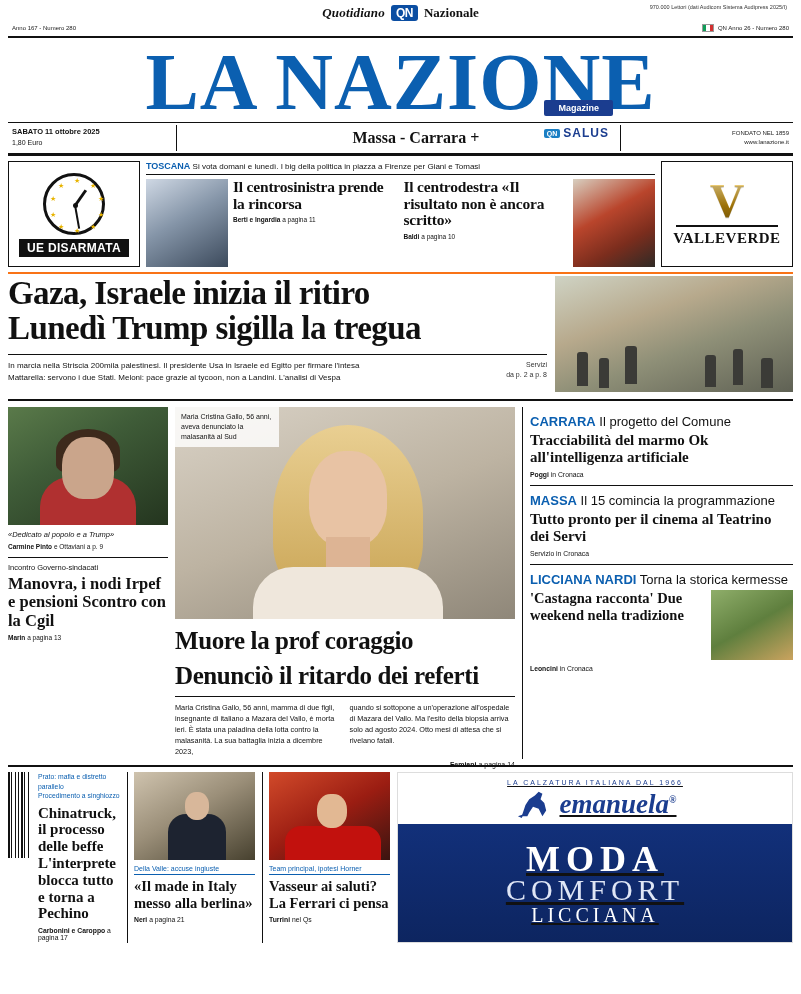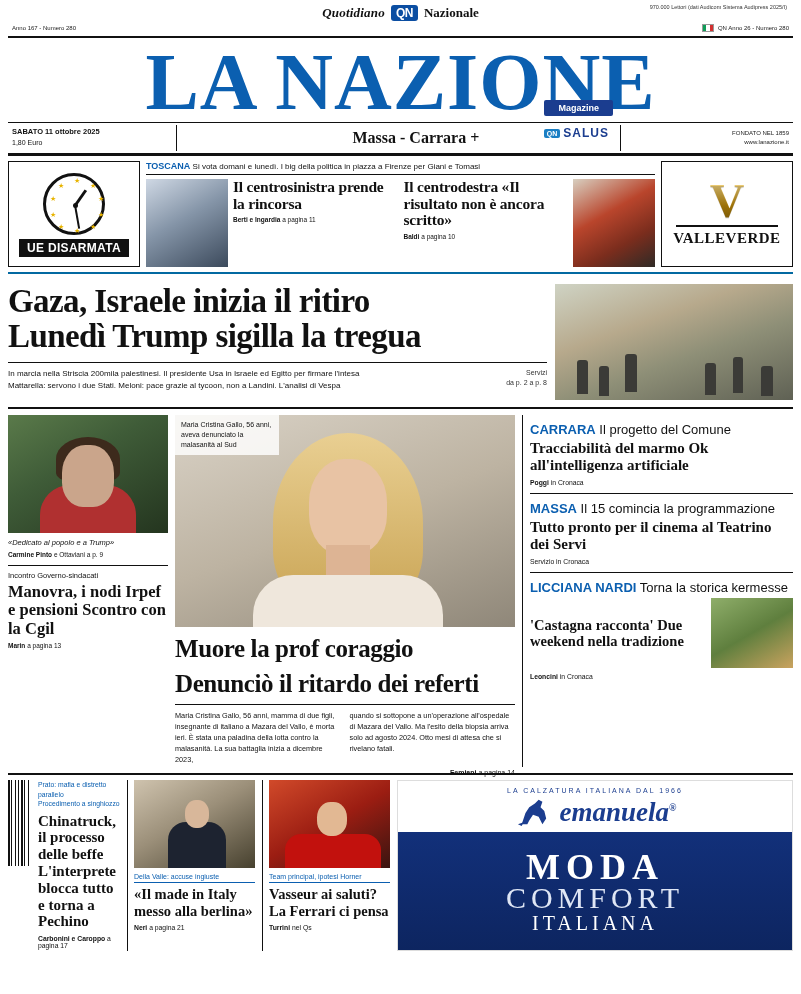--- a/index.html
+++ b/index.html
@@ -127,21 +127,21 @@
   .vv-v {
     font-family: "Liberation Serif", serif; font-size: 48px; font-weight: bold; line-height: .85;
     background: linear-gradient(180deg,#f5d98b,#b8860b 60%,#8a6508);
     -webkit-background-clip: text; background-clip: text; color: transparent;
     text-shadow: 0 1px 0 rgba(0,0,0,.15);
   }
   .vv-name { font-family: "Liberation Serif", serif; font-size: 15px; font-weight: bold; letter-spacing: .5px; margin-top: 1px; }
   .vv-rule { width: 78%; height: 2px; background: #111; margin: 3px 0 2px; }
 
   
-  .lead { display: flex; gap: 8px; border-top: 2px solid #0369a1; margin-top: 5px; padding-top: 10px; }
+  .lead { display: flex; gap: 8px; border-top: 2px solid #f97316; margin-top: 5px; padding-top: 2px; }
   .lead-txt { flex: 1; }
   .lead h2 {
     font-family: "Liberation Serif", serif; font-weight: bold;
     font-size: 33px; line-height: 1.06; letter-spacing: -.6px;
   }
   .lead-sub {
     font-family: "Liberation Sans", sans-serif; font-size: 8px; line-height: 1.5;
     margin-top: 8px; border-top: 1px solid #111; padding-top: 5px; position: relative;
   }
   .servizi {
@@ -205,21 +205,21 @@
   .dalle-badge {
     background: #1b3d8f; color: #fff; font-family: "Liberation Sans", sans-serif;
     font-weight: bold; font-size: 9px; padding: 2px 12px; letter-spacing: .4px;
   }
   .city-kick { font-family: "Liberation Sans", sans-serif; font-size: 13px; margin: 7px 0 3px; }
   .city-kick b { color: #0b5fb0; font-weight: bold; }
   .col-r h3 { font-family: "Liberation Serif", serif; font-weight: bold; font-size: 15px; line-height: 1.14; }
   .col-r .sig { font-family: "Liberation Sans", sans-serif; font-size: 6.8px; margin-top: 5px; }
   .col-r .sig b { font-weight: bold; }
   .r-rule { border-top: 1px solid #111; margin: 7px 0 0; }
-  .licciana-wrap { display: flex; gap: 0; align-items: center; }
+  .licciana-wrap { display: flex; gap: 0; align-items: flex-start; }
   .licciana-wrap h3 { flex: 1; font-size: 14.5px; }
   .lic-photo { width: 82px; height: 70px; background: linear-gradient(150deg,#8fae6a 0%, #5f7f3e 50%, #caa35f 100%); }
 
   
   .bottom { display: flex; gap: 7px; border-top: 2px solid #111; margin-top: 6px; padding-top: 5px; height: 178px; }
   .bc1 { width: 112px; display: flex; gap: 8px; }
   .barcode { width: 22px; height: 86px; background:
      repeating-linear-gradient(90deg,#111 0 1.5px,#fff 1.5px 3px,#111 3px 4px,#fff 4px 6.5px); }
   .bc1 .tx { flex: 1; }
   .bc1 .k { font-family: "Liberation Sans", sans-serif; font-size: 6.8px; color: #0b5fb0; line-height: 1.4; }
@@ -231,21 +231,21 @@
   .ph-dellavalle { background: linear-gradient(150deg,#cfc3ae 0%, #9b8f79 45%, #47412f 100%); position: relative; overflow: hidden; }
   .ph-dellavalle .suit { position: absolute; width: 58px; height: 46px; background: #1d2330; left: 34px; bottom: 0; border-radius: 18px 18px 0 0; }
   .ph-dellavalle .hd { position: absolute; width: 24px; height: 28px; background: #d8b79a; border-radius: 45%; left: 51px; bottom: 40px; }
   .ph-ferrari { background: linear-gradient(150deg,#d14a2a 0%, #9b1d12 50%, #3a1410 100%); position: relative; overflow: hidden; }
   .ph-ferrari .hd { position: absolute; width: 30px; height: 34px; background: #e2b893; border-radius: 45%; left: 48px; top: 22px; }
   .ph-ferrari .sh { position: absolute; width: 96px; height: 34px; background: #c2110d; left: 16px; bottom: 0; border-radius: 16px 16px 0 0; }
   .bcol .k { font-family: "Liberation Sans", sans-serif; font-size: 7px; color: #0b5fb0; margin: 5px 0 3px; border-bottom: 1px solid #0b5fb0; padding-bottom: 2px; }
   .bcol h4 { font-family: "Liberation Serif", serif; font-weight: bold; font-size: 14.5px; line-height: 1.14; }
   .bcol .sig { font-family: "Liberation Sans", sans-serif; font-size: 6.8px; margin-top: 5px; }
 
-  .adbox { flex: 1; background: #fff; border: 1px solid #ddd; position: relative; overflow: hidden; display: flex; flex-direction: column; }
+  .adbox { flex: 1; background: #fff; border: 1px solid #ddd; position: relative; overflow: hidden; display: flex; flex-direction: column; text-decoration: underline; }
   .ad-top { background: #fff; padding: 6px 8px 4px; text-align: center; }
   .ad-tag { font-family: "Liberation Sans", sans-serif; font-size: 7px; letter-spacing: 2px; color: #1b3d8f; }
   .ad-brandline { display: flex; align-items: center; justify-content: center; gap: 8px; margin-top: 2px; }
   .horse { width: 38px; height: 32px; position: relative; }
   .ad-brand { font-family: "Liberation Serif", serif; font-style: italic; font-size: 27px; color: #1b3d8f; font-weight: bold; }
   .ad-brand sup { font-size: 10px; vertical-align: super; }
   .ad-bottom { flex: 1; background: linear-gradient(180deg,#12307a,#0d2560); display: flex; flex-direction: column; align-items: center; justify-content: center; }
   .ad-moda { font-family: "Liberation Serif", serif; font-size: 36px; letter-spacing: 6px; color: #fff; font-weight: bold; line-height: 1; }
   .ad-comfort { font-family: "Liberation Serif", serif; font-size: 30px; letter-spacing: 5px; color: #dfe6f5; line-height: 1; margin-top: -2px; }
   .ad-benessere { font-family: "Liberation Serif", serif; font-size: 20px; letter-spacing: 4px; color: #fff; line-height: 1; margin-top: 0px; }
@@ -520,18 +520,18 @@
             <path d="M4 30 L10 28 L8 32 Z" fill="#1b3d8f"></path>
           </svg>
           <div class="ad-brand">
             <span>emanuela</span><sup>®</sup>
           </div>
         </div>
       </div>
       <div class="ad-bottom">
         <div class="ad-moda">MODA</div>
         <div class="ad-comfort">COMFORT</div>
-        <div class="ad-benessere">ITALIANA</div>
+        <div class="ad-benessere">LICCIANA</div>
       </div>
     </div>
   </div>
 
 </div>
 
 </body></html>

